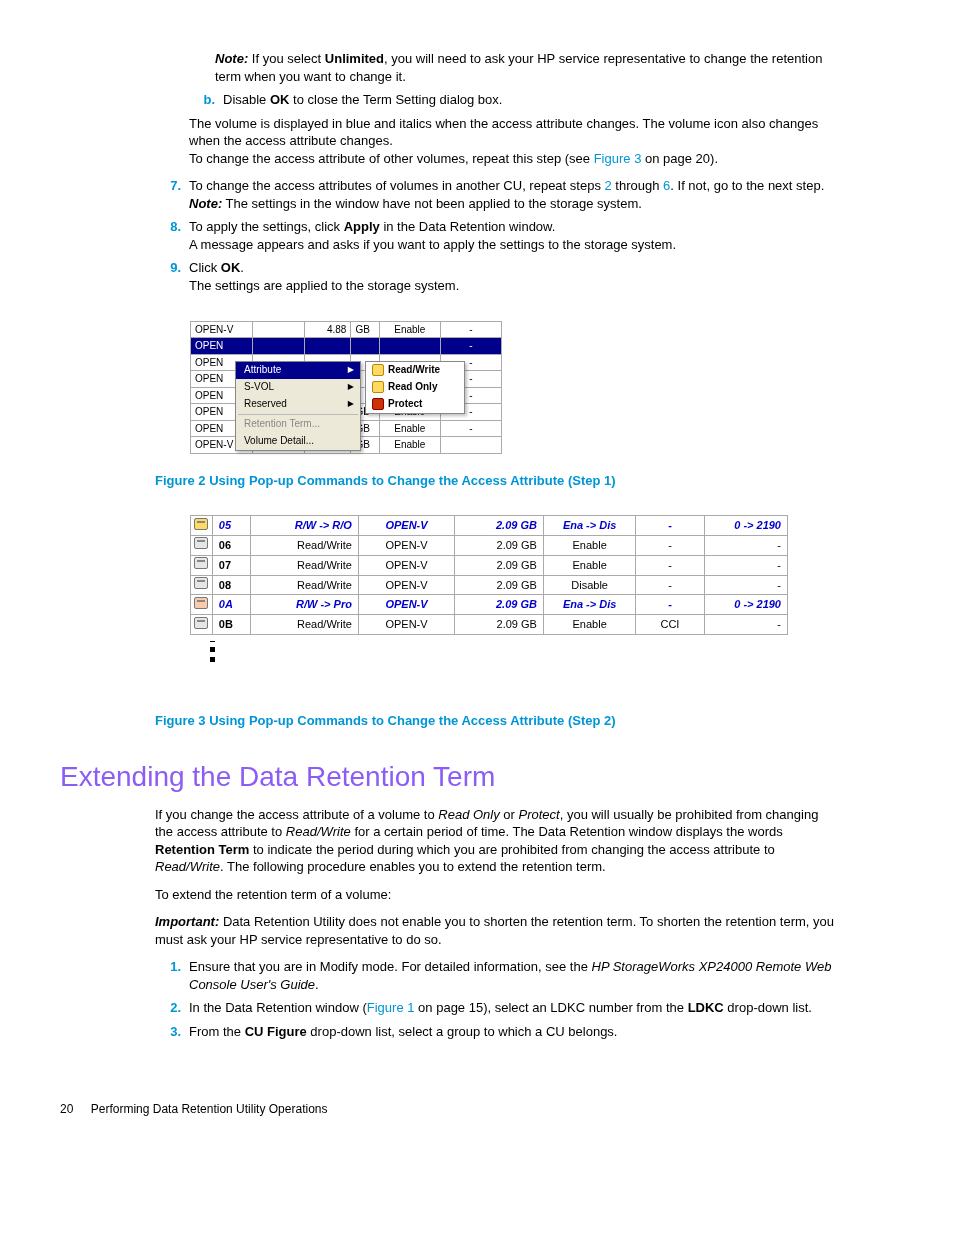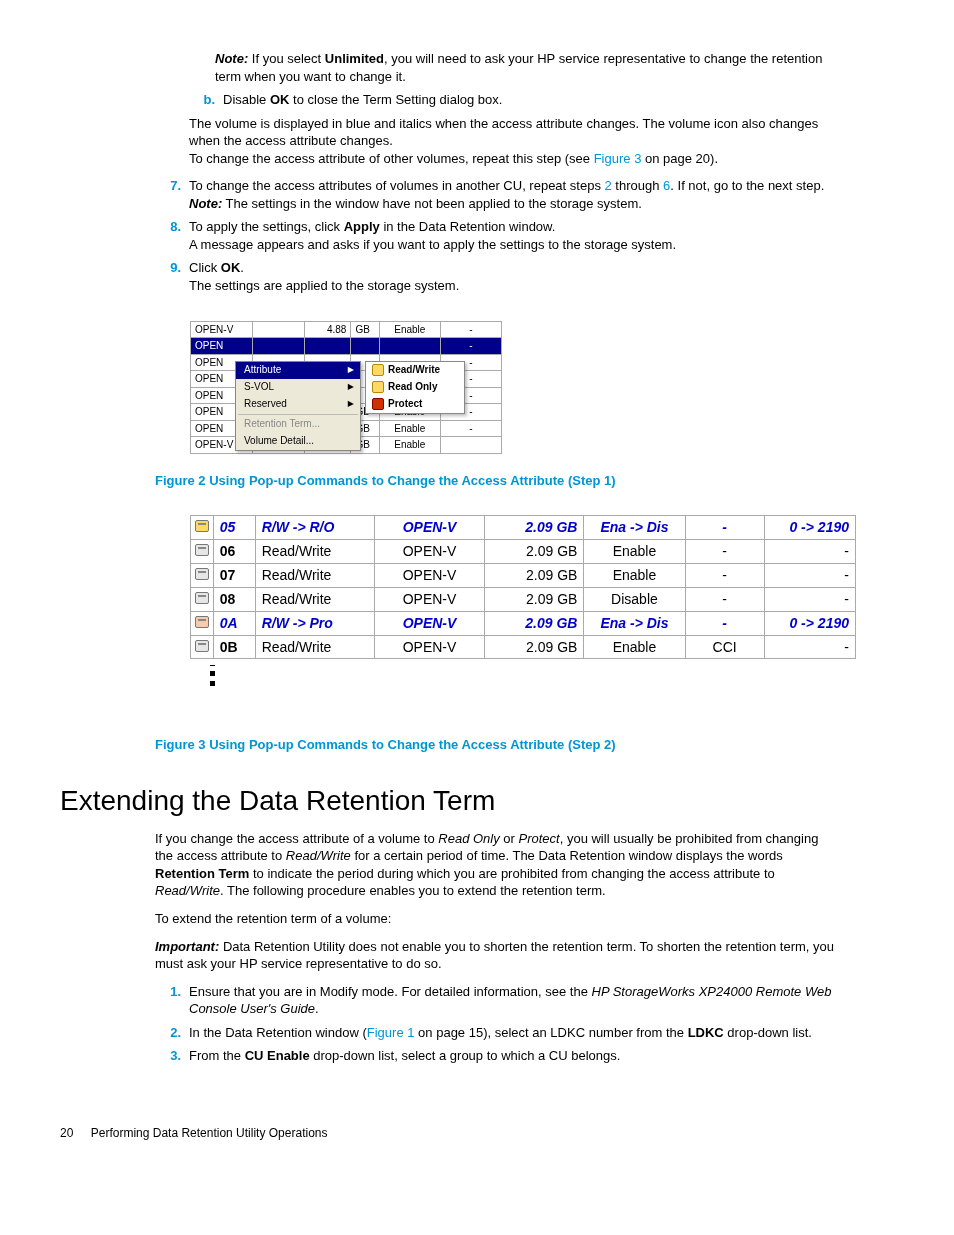--- a/index.html
+++ b/index.html
@@ -16,21 +16,21 @@
   .note-label { font-style: italic; font-weight: bold; }
   .list { list-style: none; padding: 0; margin: 0; }
   .list > li { display: flex; margin-bottom: 6px; }
   .list > li > .num { color: #0096d6; font-weight: bold; width: 26px; flex-shrink: 0; text-align: right; padding-right: 8px; }
   .list > li > .num.letter { color: #0096d6; }
   .list > li > .body { flex: 1; }
   .link { color: #0096d6; }
   .bold { font-weight: bold; }
   .italic { font-style: italic; }
   .fig-caption { color: #0096d6; font-weight: bold; margin: 18px 0 26px 0; }
-  h1.section { color: #000000; font-weight: normal; font-size: 28px; margin: 28px 0 10px 0; }
+  h1.section { color: #8b5cf6; font-weight: normal; font-size: 28px; margin: 28px 0 10px 0; }
   .para { margin-bottom: 10px; }
   .footer { position: relative; margin-top: 60px; font-size: 12px; }
   .page-num { display: inline-block; margin-right: 14px; }
 
   
   .fig2 { width: 312px; margin: 26px 0 0 35px; border: 1px solid #999; font-size: 10px; font-family: Tahoma, sans-serif; border-collapse: collapse; }
   .fig2 td { border: 1px solid #aaa; padding: 1px 4px; height: 13px; white-space: nowrap; }
   .fig2 .c1 { width: 56px; }
   .fig2 .c2 { width: 50px; }
   .fig2 .c3 { width: 40px; text-align: right; }
@@ -44,25 +44,25 @@
   .popup-menu .sep { height:1px; background:#bbb; margin: 1px 2px; }
   .popup-sub { position: absolute; top: 0; left: 173px; background: #fff; border: 1px solid #888; font-size: 10px; z-index:3; box-shadow: 2px 2px 3px rgba(0,0,0,.25);}
   .popup-sub .row { display:flex; align-items:center; padding: 2px 10px 2px 6px; height: 13px; min-width: 82px; gap:4px;}
   .arrow { font-size: 8px; }
   .ico { width:10px; height:10px; display:inline-block; border-radius:2px;}
   .ico-rw { background: #ffd966; border:1px solid #b58a00;}
   .ico-ro { background: #ffd966; border:1px solid #b58a00;}
   .ico-pr { background: #cc3300; border:1px solid #800;}
 
   
-  .fig3 { width: 666px; margin: 0 0 6px 35px; font-size: 14px; font-family: Tahoma, sans-serif; border-collapse: collapse; }
+  .fig3 { width: 598px; margin: 0 0 6px 35px; font-size: 11px; font-family: Tahoma, sans-serif; border-collapse: collapse; }
   .fig3 td { border: 1px solid #aaa; padding: 2px 6px; height: 14px; white-space: nowrap; }
   .fig3 .cicon { width: 18px; text-align:center; padding:0 2px;}
   .fig3 .cid { width: 30px; font-weight:bold;}
-  .fig3 .cattr { width: 110px; text-align:left;}
+  .fig3 .cattr { width: 110px; text-align:right;}
   .fig3 .ctype { width: 100px; text-align:center;}
   .fig3 .csize { width: 90px; text-align:right;}
   .fig3 .csvol { width: 90px; text-align:center;}
   .fig3 .cres { width: 70px; text-align:center;}
   .fig3 .cret { width: 80px; text-align:right;}
   .fig3 .chg { color: #0000cc; font-style: italic; font-weight: bold; }
   .fig3 .chg td { color: #0000cc; }
   .drive { width:12px; height:10px; display:inline-block; background:#e6e6e6; border:1px solid #777; border-radius:2px; position:relative;}
   .drive::after{content:"";position:absolute;top:2px;left:2px;right:2px;height:2px;background:#888;}
   .drive.y{background:#ffd966;}
@@ -321,21 +321,21 @@
     </li>
     <li>
       <span class="num">2.</span>
       <span class="body">
         <span>In the Data Retention window (</span><span class="link">Figure 1</span><span> on page 15), select an LDKC number from the </span><span class="bold">LDKC</span><span> drop-down list.</span>
       </span>
     </li>
     <li>
       <span class="num">3.</span>
       <span class="body">
-        <span>From the </span><span class="bold">CU Enable</span><span> drop-down list, select a group to which a CU belongs.</span><br>
+        <span>From the </span><span class="bold">CU Figure</span><span> drop-down list, select a group to which a CU belongs.</span><br>
       </span>
     </li>
   </ul>
 </div>
 
 <div class="footer">
   <span class="page-num">20</span>
   <span>Performing Data Retention Utility Operations</span>
 </div>
 

